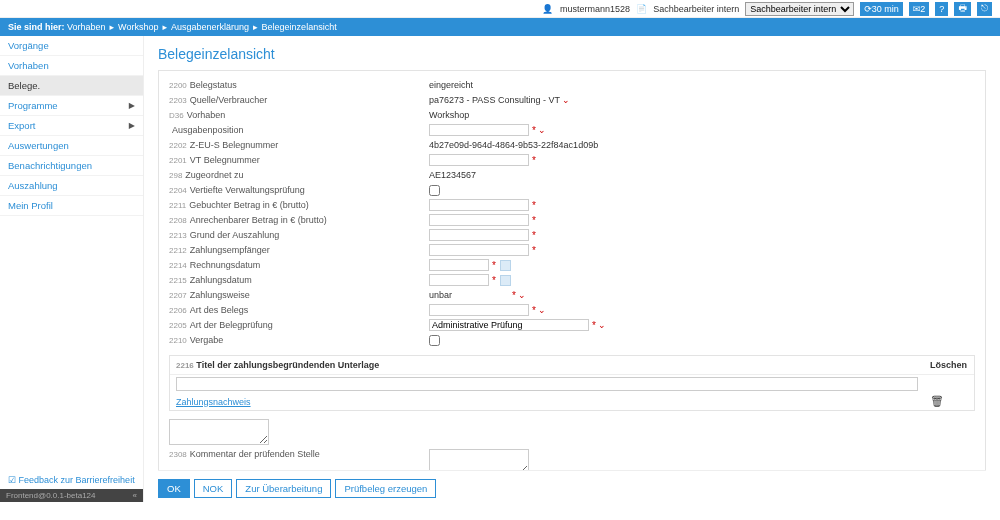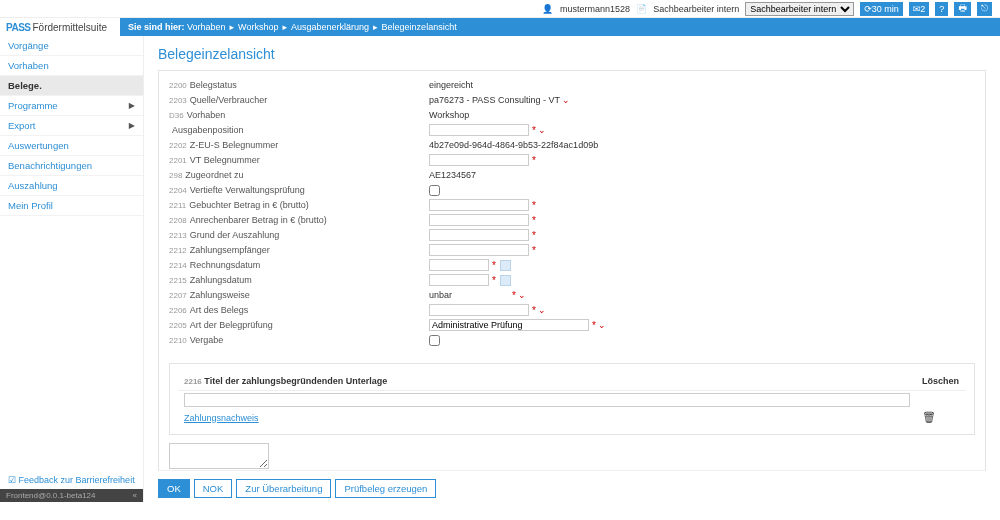--- a/index.html
+++ b/index.html
@@ -11,38 +11,38 @@
 .hdr{display:flex;align-items:stretch;height:18px}
 .brand{width:120px;background:#fff;display:flex;align-items:center;padding-left:6px}
 .brand b{color:#2d8fd6;font-size:10px;font-weight:900;letter-spacing:-0.5px}
 .brand span{font-size:10px;color:#444;margin-left:2px}
 .bc{flex:1;background:#2d8fd6;color:#fff;display:flex;align-items:center;padding:0 8px;font-size:9px}
 .bc span{margin:0 4px}
 .bc a{color:#fff;text-decoration:none}
 .main{display:flex;height:466px}
 .side{width:144px;background:#fff;border-right:1px solid #eee;display:flex;flex-direction:column}
 .side a{display:flex;justify-content:space-between;align-items:center;padding:4px 8px;font-size:9.5px;color:#2d8fd6;text-decoration:none;border-bottom:1px solid #f2f2f2}
-.side a.sel{background:#e9e9e9;color:#333;font-weight:bold}
+.side a.sel{background:#e9e9e9;color:#333;font-weight:normal}
 .side .sp{flex:1}
 .side .fb{padding:4px 8px;font-size:9px;color:#2d8fd6}
 .side .ver{background:#444;color:#aaa;font-size:8px;padding:2px 6px;display:flex;justify-content:space-between;align-items:center}
 .content{flex:1;padding:10px 14px 0 14px;overflow:auto;position:relative}
 h2{color:#2d8fd6;font-weight:normal;font-size:14px;margin-bottom:8px}
 .form{border:1px solid #e3e3e3;padding:6px 10px 10px 10px}
 .row{display:flex;align-items:center;min-height:14px;margin:1px 0;font-size:9px}
 .row .lbl{width:260px;color:#555}
 .row .lbl .num{color:#999;font-size:8px;margin-right:3px}
 .row .val{flex:1;position:relative;display:flex;align-items:center}
 .row input[type=text]{width:100px;height:12px;border:1px solid #ccc;font-size:9px;padding:0 2px}
 .row input.wide{width:160px}
 .row .req{color:#c00;margin-left:3px;font-size:10px}
 .row .dd{color:#c00;font-size:9px;margin-left:2px;cursor:pointer}
 .row .cal{display:inline-block;width:11px;height:11px;background:#dcebf7;border:1px solid #b8d4ea;margin-left:4px;cursor:pointer}
 .row .chk{width:11px;height:11px}
-.sub{border:1px solid #e3e3e3;margin-top:16px;padding:8px}
+.sub{border:1px solid #e3e3e3;margin-top:8px;padding:0}
 .sub table{width:100%;border-collapse:collapse;font-size:9px}
 .sub th{text-align:left;padding:4px 6px;font-weight:bold;border-bottom:1px solid #eee}
 .sub th.del{width:50px}
 .sub td{padding:2px 6px}
 .sub input.full{width:100%;height:14px;border:1px solid #ccc}
 .sub a{color:#2d8fd6;font-size:9px;text-decoration:underline}
 .trash{cursor:pointer;font-size:11px}
 .ta{width:100px;height:26px;border:1px solid #ccc;resize:both}
 .footer{position:sticky;bottom:0;background:#fff;padding:8px 0 4px 0;margin-top:10px;border-top:1px solid #eee}
 .footer button{font-size:9.5px;padding:3px 8px;margin-right:4px;border:1px solid #2d8fd6;background:#fff;color:#2d8fd6;cursor:pointer}
@@ -59,24 +59,20 @@
   <span class="u">Sachbearbeiter intern</span>
   <select><option>Sachbearbeiter intern</option></select>
   <button class="btn">⟳ <span>30 min</span></button>
   <button class="btn">✉ <span>2</span></button>
   <button class="btn">?</button>
   <button class="btn">🖶</button>
   <button class="btn">⎋</button>
 </div>
 
 <div class="hdr">
-  <div class="brand">
-    <b>PASS</b>
-    <span>Fördermittelsuite</span>
-  </div>
   <div class="bc">
     <strong>Sie sind hier:</strong>&nbsp;
     <a href="#">Vorhaben</a><span>▸</span>
     <a href="#">Workshop</a><span>▸</span>
     <a href="#">Ausgabenerklärung</a><span>▸</span>
     <a href="#">Belegeinzelansicht</a>
   </div>
 </div>
 
 <div class="main">

